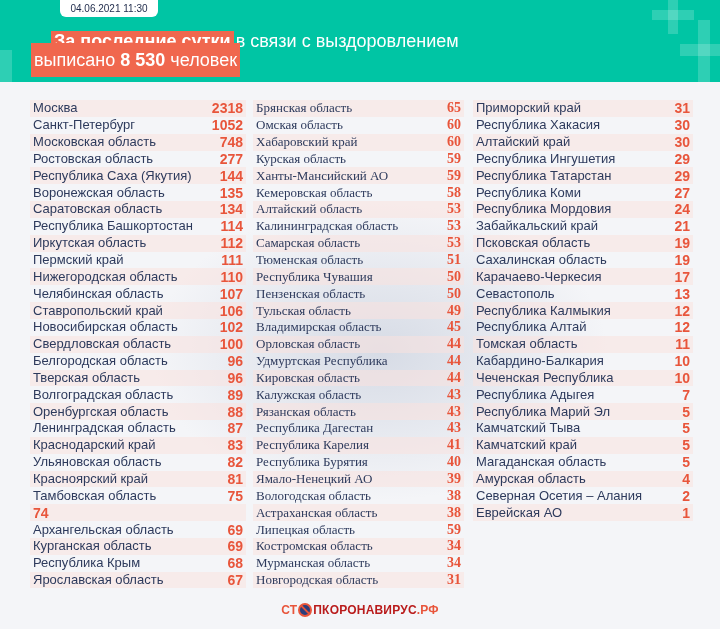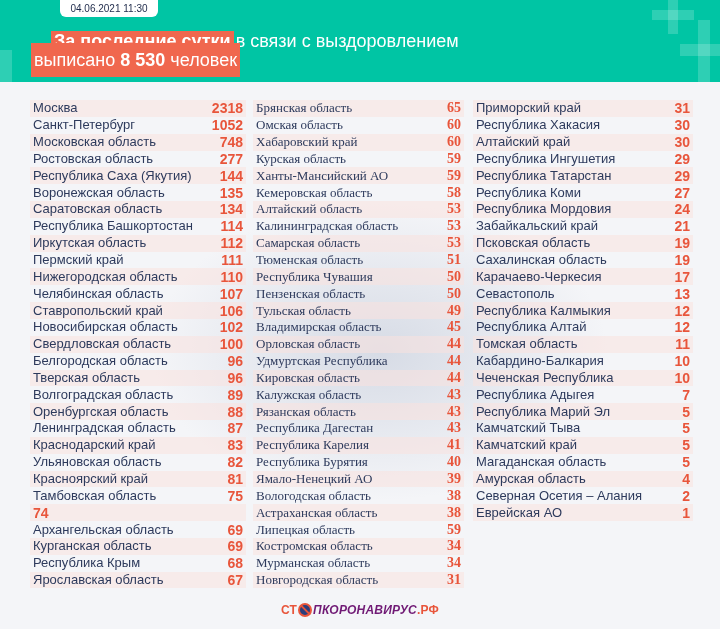--- a/index.html
+++ b/index.html
@@ -43,21 +43,21 @@
   .row:nth-child(odd) { background: rgba(250,225,222,0.55); }
   .row .name { color: #2d3a5c; white-space: nowrap; }
   .row .val { color: #e8553b; font-weight: bold; font-size: 14px; }
 
   .footer {
     position: absolute; left: 0; top: 600px; width: 720px; height: 20px;
     display: flex; justify-content: center; align-items: center;
     font-size: 12px; font-weight: bold; letter-spacing: 0.2px;
   }
   .footer .red { color: #e8553b; }
-  .footer .blue { color: #701a75; font-style: italic; }
+  .footer .blue { color: #b91c1c; }
   .logo-circle {
     display: inline-block; width: 14px; height: 14px; border-radius: 50%;
     border: 2px solid #e8553b; background: #2a3d7c; position: relative; margin: 0 1px;
   }
   .logo-circle::after {
     content: ""; position: absolute; left: -1px; top: 4px; width: 13px; height: 2px;
     background: #e8553b; transform: rotate(45deg);
   }
 </style>
 </head>

